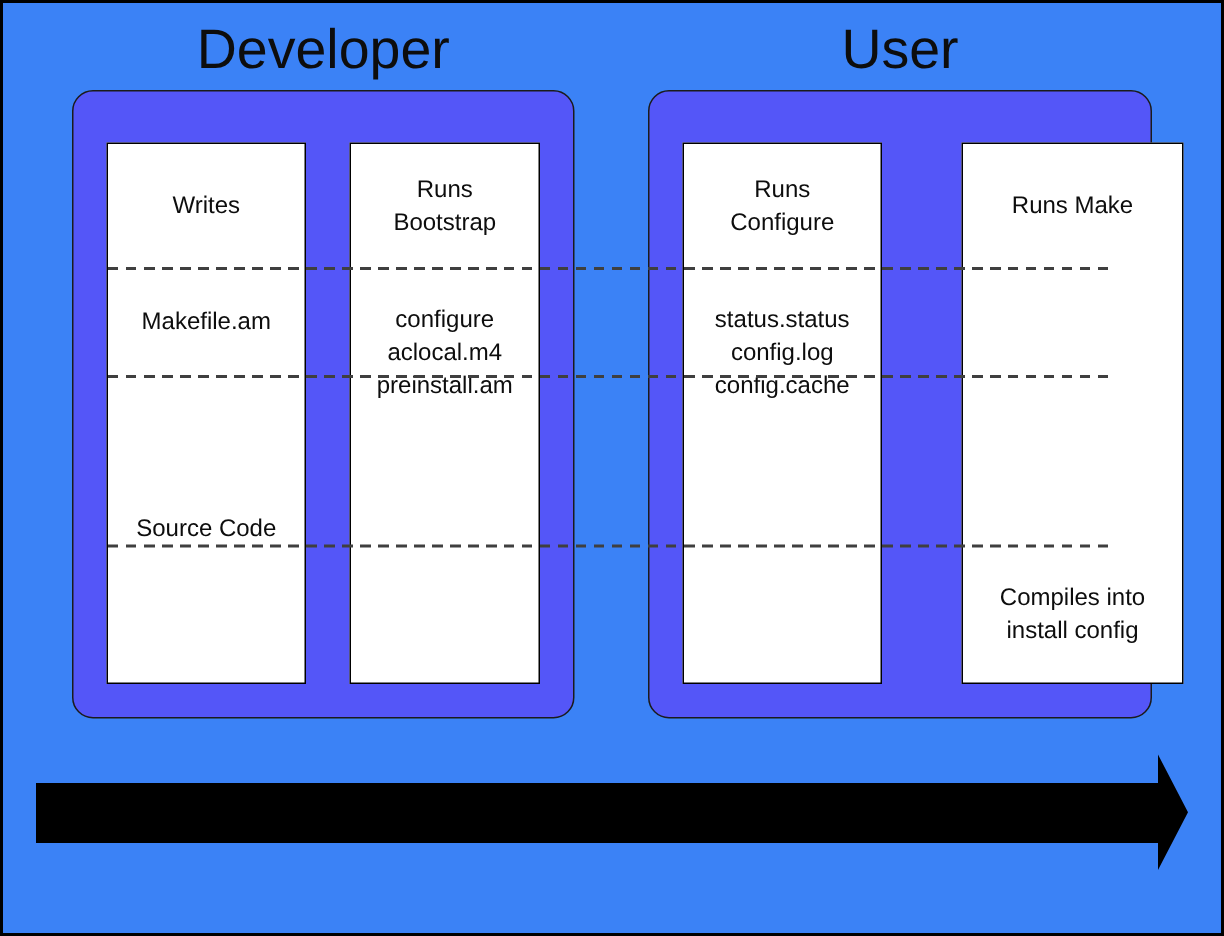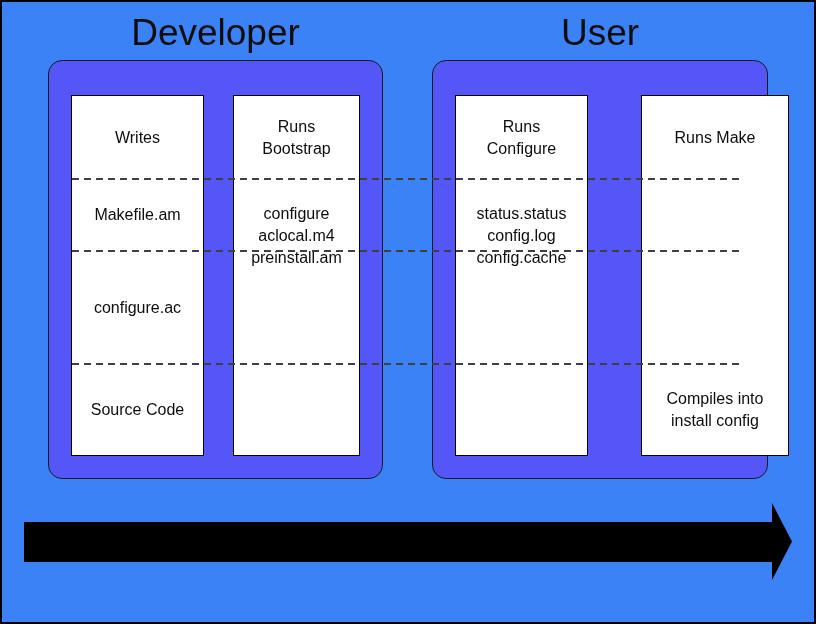--- a/index.html
+++ b/index.html
@@ -57,21 +57,20 @@
 
   <div class="group-title dev">Developer</div>
   <div class="group-title usr">User</div>
 
   <div class="panel dev"></div>
   <div class="panel usr"></div>
 
   <div class="column col1">
     <div class="cell r1">Writes</div>
     <div class="cell r2">Makefile.am</div>
-    <div class="cell r3">configure.ac</div>
     <div class="cell r4">Source Code</div>
   </div>
 
   <div class="column col2">
     <div class="cell r1">Runs
 Bootstrap</div>
     <div class="cell r3">configure
 aclocal.m4
 preinstall.am</div>
     <div class="cell r4"></div>

